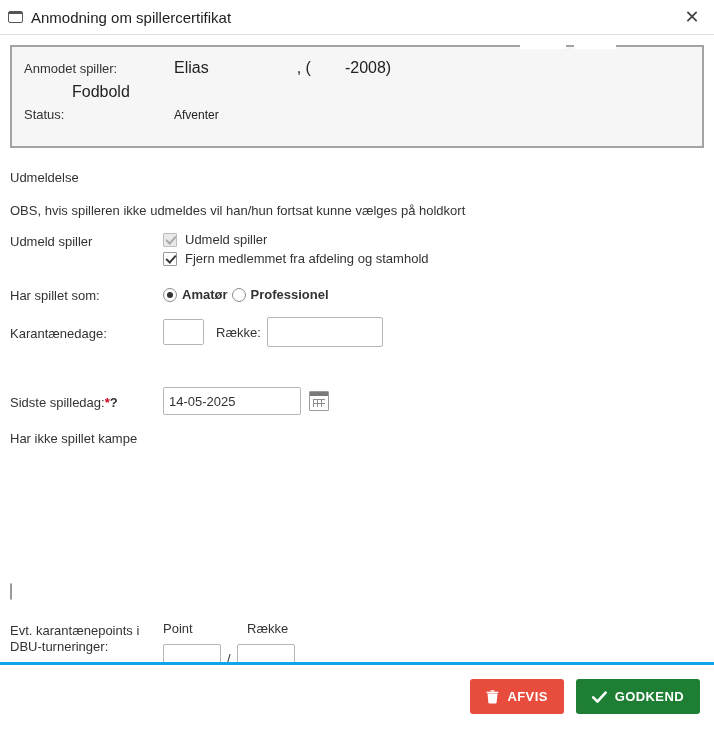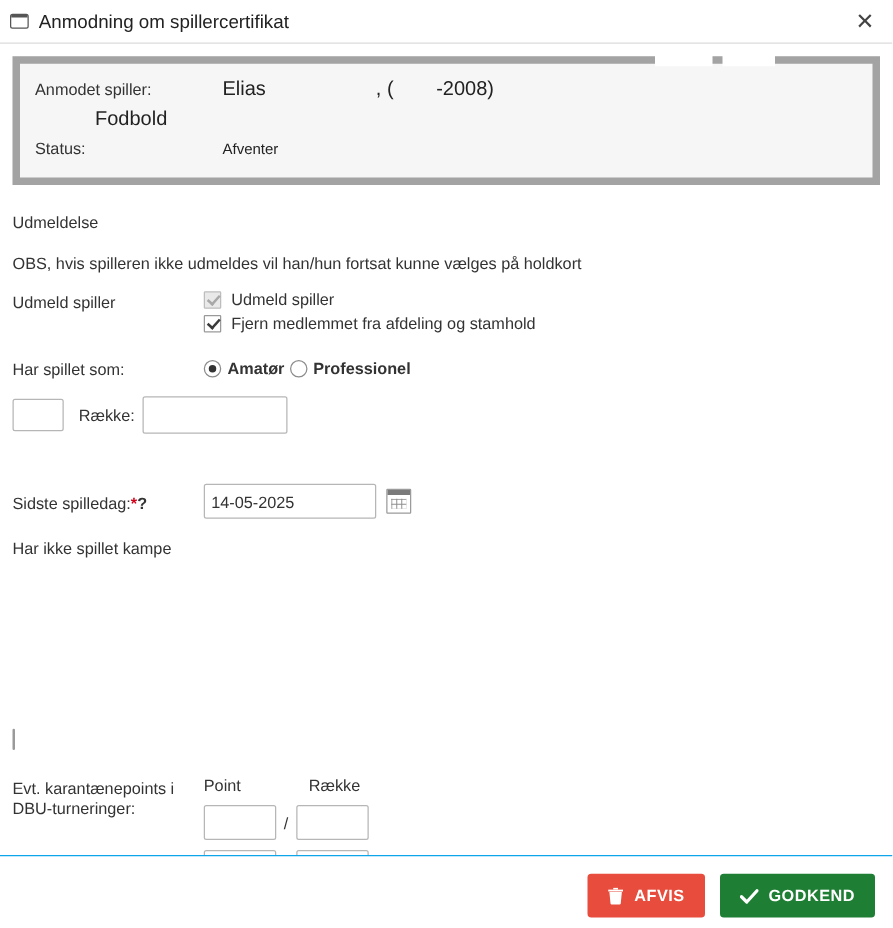--- a/index.html
+++ b/index.html
@@ -75,21 +75,21 @@
   .body {
     flex: 1 1 auto;
     padding: 10px 10px 0 10px;
     box-sizing: border-box;
     overflow: hidden;
     position: relative;
   }
 
   
   .info-panel {
-    border: 6px solid #a3a3a3;
+    border: 2px solid #a3a3a3;
     background: #f6f6f6;
     padding: 12px 12px 4px 12px;
     box-sizing: border-box;
     height: 103px;
     position: relative;
   }
   .info-panel .ghost-a,
   .info-panel .ghost-b {
     position: absolute;
     top: -10px;
@@ -296,22 +296,22 @@
   }
   .slash {
     margin: 0 6px;
     font-size: 13px;
     color: #333;
   }
 
   
   .footer {
     flex: 0 0 auto;
-    border-top: 1px solid #0ea5e9;
-    padding: 14px 14px 8px 14px;
+    border-top: 3px solid #0ea5e9;
+    padding: 14px 14px 28px 14px;
     display: flex;
     justify-content: flex-end;
     align-items: center;
     gap: 12px;
     background: #fff;
   }
   .btn {
     border: none;
     border-radius: 3px;
     color: #fff;
@@ -386,20 +386,21 @@
       <div class="field-label">Har spillet som:</div>
       <div class="field-body radio-group">
         <span class="radio selected"></span>
         <span class="radio-label">Amatør</span>
         <span class="radio"></span>
         <span class="radio-label">Professionel</span>
       </div>
     </div>
 
     <div class="field-row" style="margin-top:14px; align-items:center;">
+      <div class="field-label">Karantænedage:</div>
       <div class="field-body" style="display:flex; align-items:center;">
         <input type="text" class="inp-small" value="" style="">
         <span class="inline-label">Række:</span>
         <input type="text" class="inp-rk" value="" style="">
       </div>
     </div>
 
     <div class="field-row" style="margin-top:40px; align-items:center;">
       <div class="field-label">
         <span>Sidste spilledag:</span><span class="req">*</span><span class="qmark">?</span>

